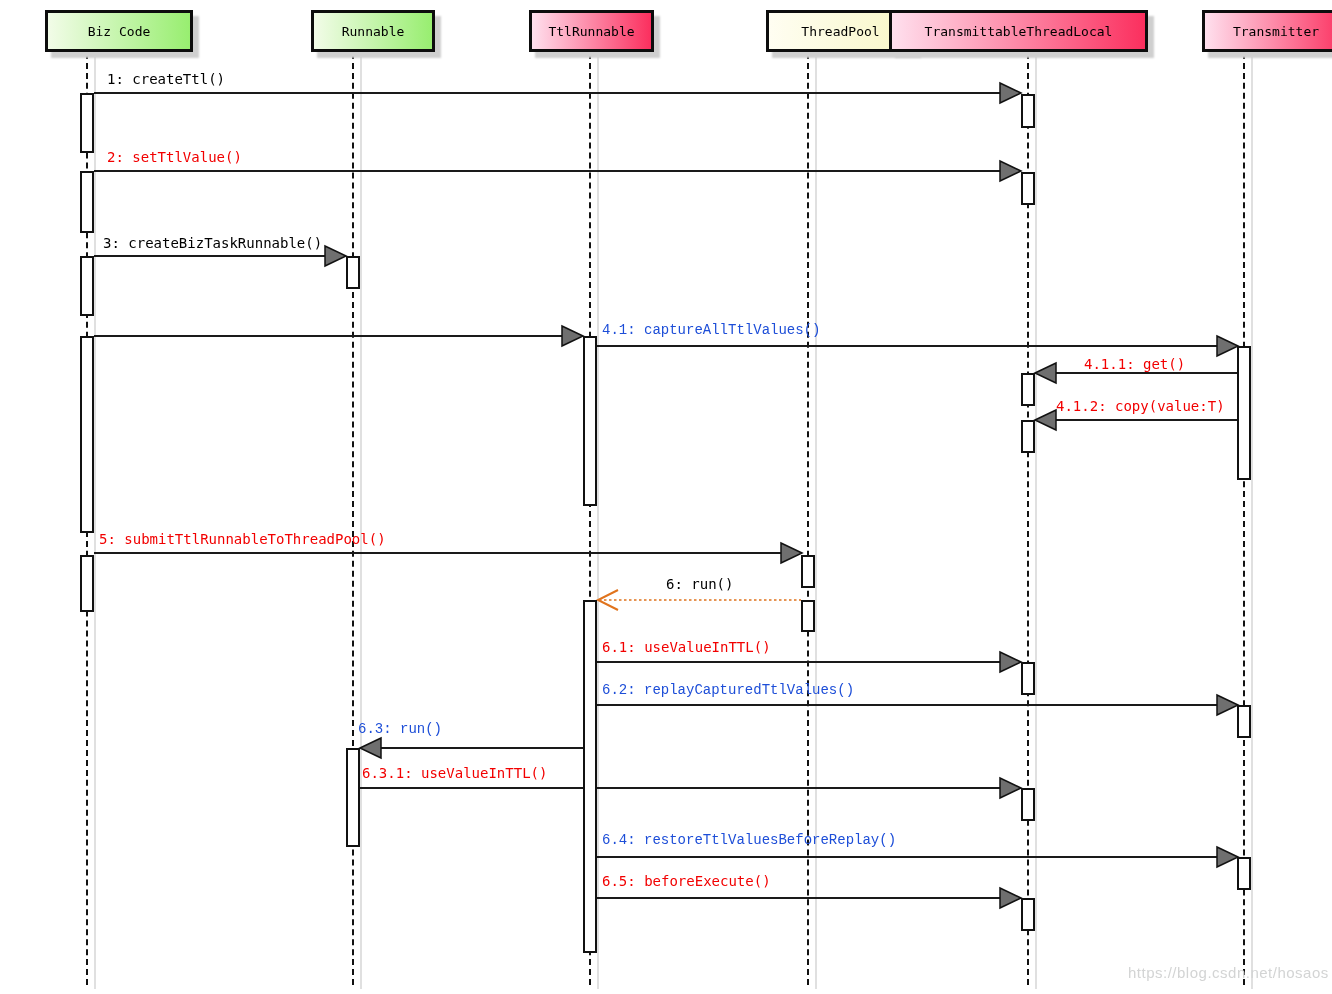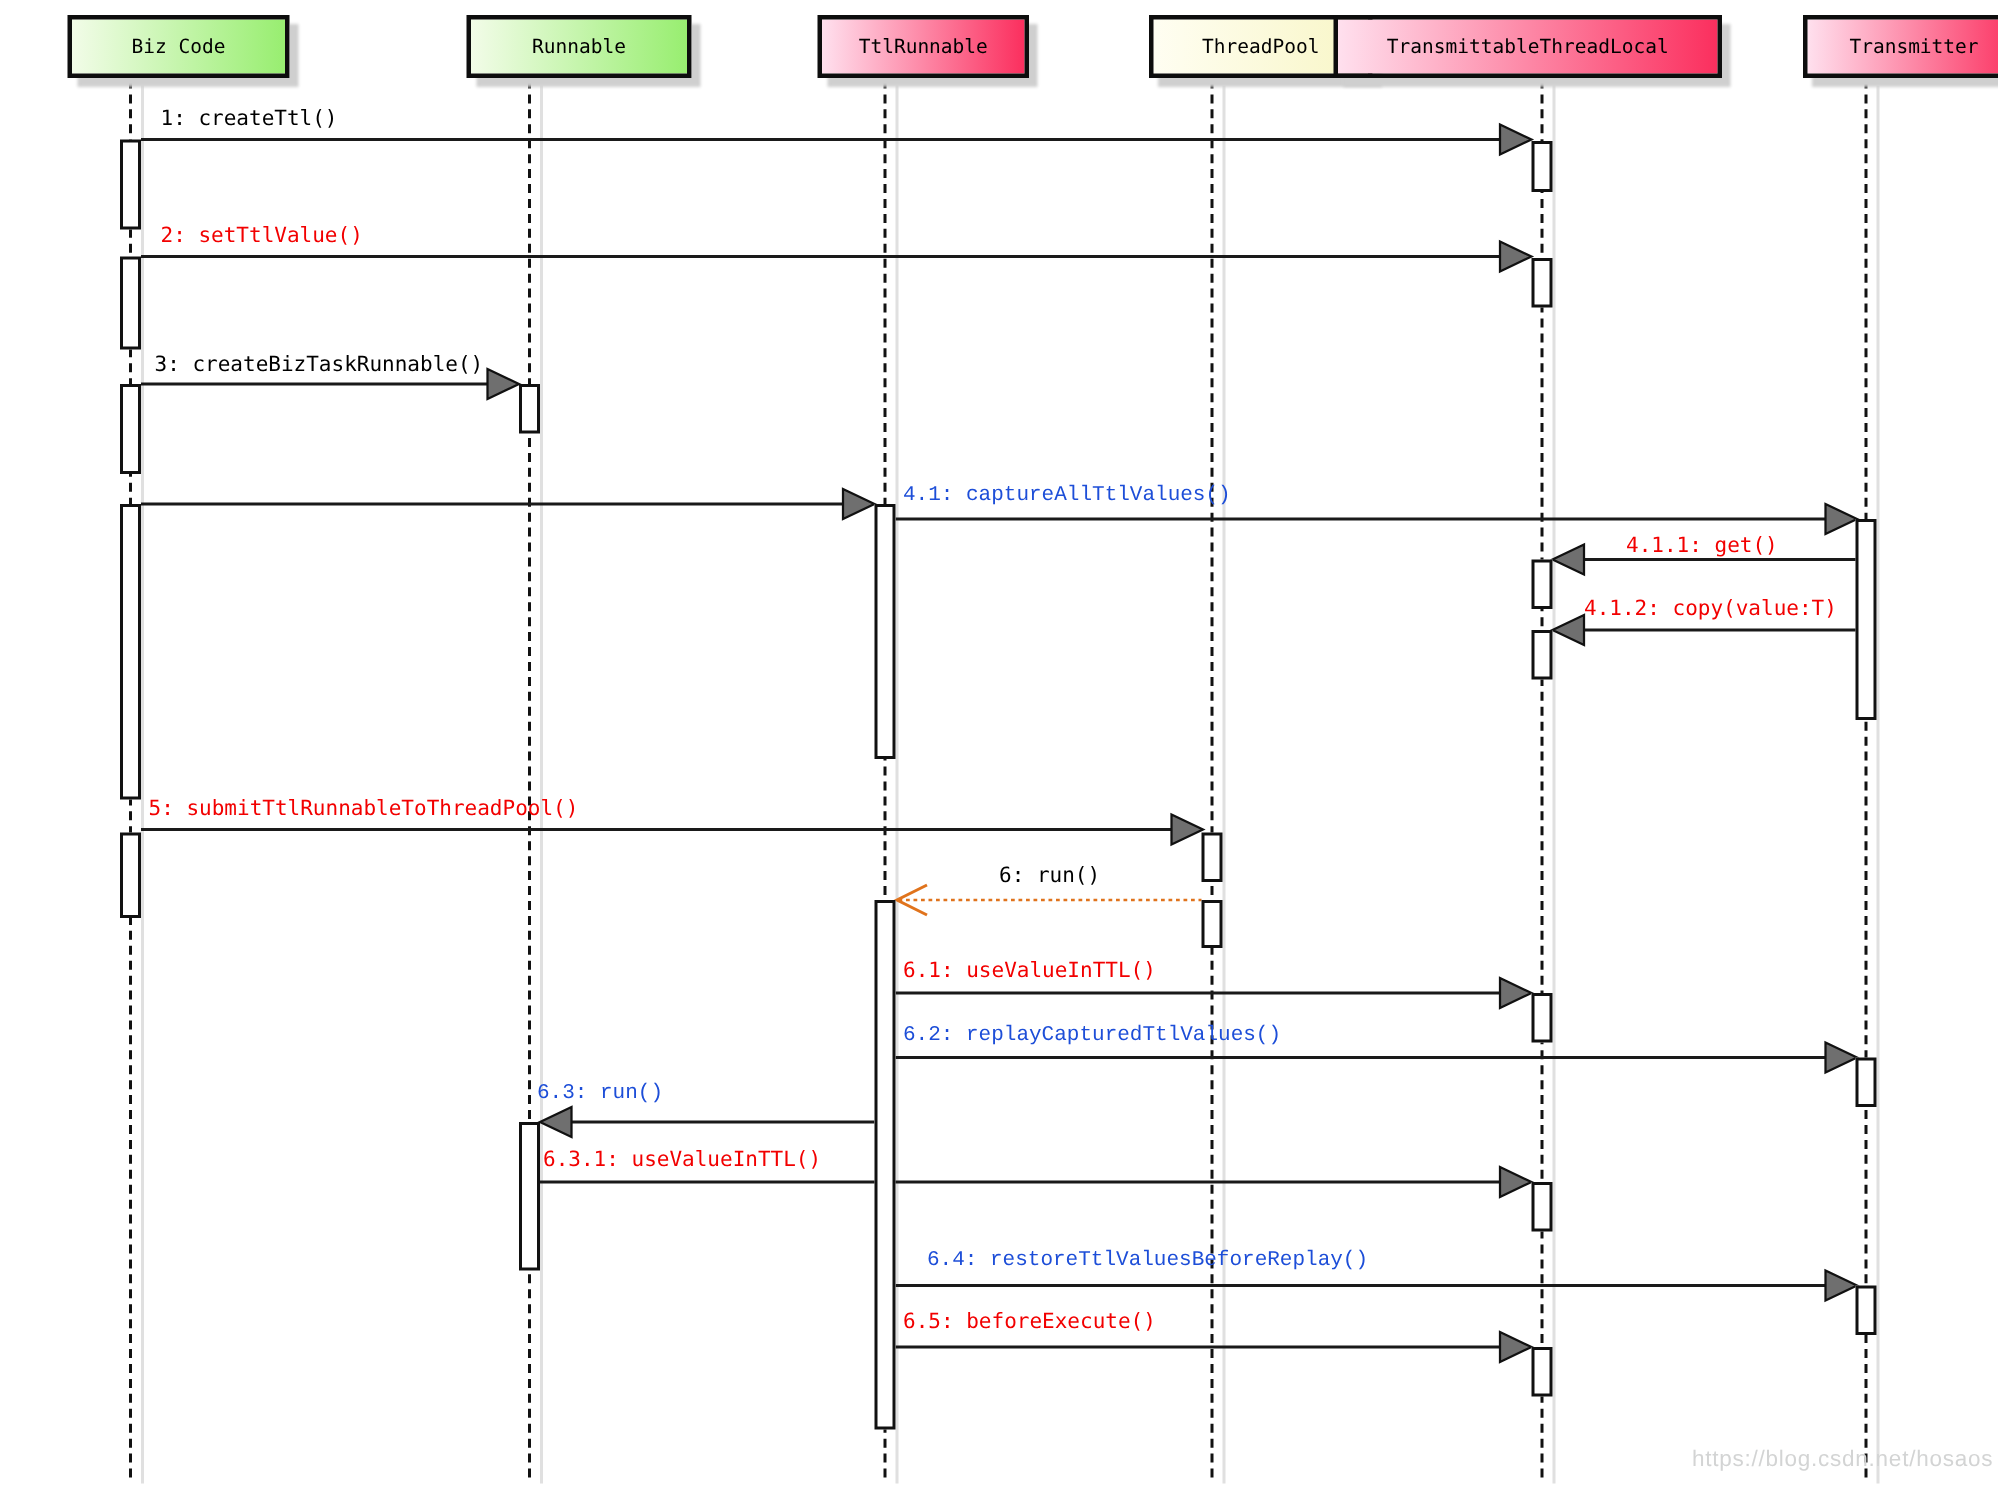--- a/index.html
+++ b/index.html
@@ -37,24 +37,24 @@
   <div class="lifeline" style="left:86px"></div>
   <div class="lifeline" style="left:352px"></div>
   <div class="lifeline" style="left:589px"></div>
   <div class="lifeline" style="left:807px"></div>
   <div class="lifeline" style="left:1027px"></div>
   <div class="lifeline" style="left:1243px"></div>
 
   <div class="pbox grad-green" style="left:13px;width:148px">
       <span>Biz Code</span>
     </div>
-  <div class="pbox grad-green" style="left:279px;width:150px">
+  <div class="pbox grad-green" style="left:279px;width:124px">
       <span>Runnable</span>
     </div>
-  <div class="pbox grad-pink" style="left:513px;width:141px">
+  <div class="pbox grad-pink" style="left:497px;width:125px">
       <span>TtlRunnable</span>
     </div>
   <div class="pbox grad-yellow" style="left:734px;width:149px">
       <span>ThreadPool</span>
     </div>
   <div class="pbox grad-pink" style="left:857px;width:259px">
       <span>TransmittableThreadLocal</span>
     </div>
   <div class="pbox grad-pink" style="left:1170px;width:148px">
       <span>Transmitter</span>
@@ -150,17 +150,17 @@
   <div class="msg c-black" style="left:103px;top:235px">3: createBizTaskRunnable()</div>
   <div class="msg c-blue" style="left:602px;top:322px">4.1: captureAllTtlValues()</div>
   <div class="msg c-red" style="left:1084px;top:356px">4.1.1: get()</div>
   <div class="msg c-red" style="left:1056px;top:398px">4.1.2: copy(value:T)</div>
   <div class="msg c-red" style="left:99px;top:531px">5: submitTtlRunnableToThreadPool()</div>
   <div class="msg c-black" style="left:666px;top:576px">6: run()</div>
   <div class="msg c-red" style="left:602px;top:639px">6.1: useValueInTTL()</div>
   <div class="msg c-blue" style="left:602px;top:682px">6.2: replayCapturedTtlValues()</div>
   <div class="msg c-blue" style="left:358px;top:721px">6.3: run()</div>
   <div class="msg c-red" style="left:362px;top:765px">6.3.1: useValueInTTL()</div>
-  <div class="msg c-blue" style="left:618px;top:832px">6.4: restoreTtlValuesBeforeReplay()</div>
+  <div class="msg c-blue" style="left:602px;top:832px">6.4: restoreTtlValuesBeforeReplay()</div>
   <div class="msg c-red" style="left:602px;top:873px">6.5: beforeExecute()</div>
 
   <div class="watermark">https://blog.csdn.net/hosaos</div>
 </div>
 
 </body></html>

